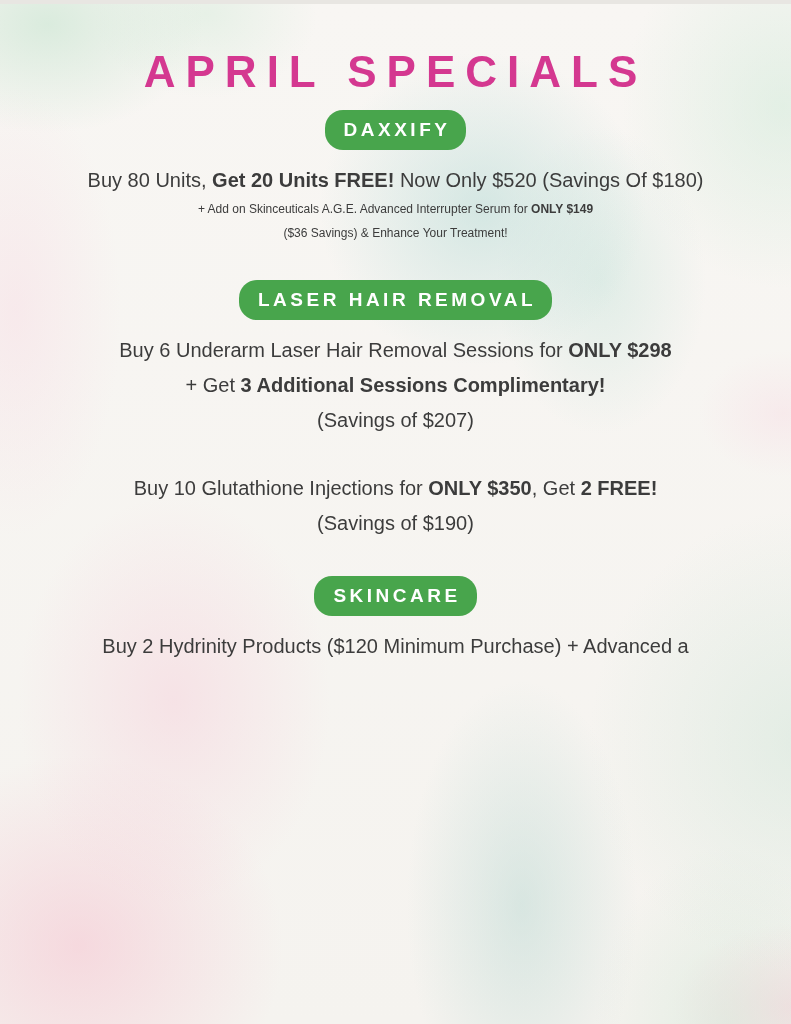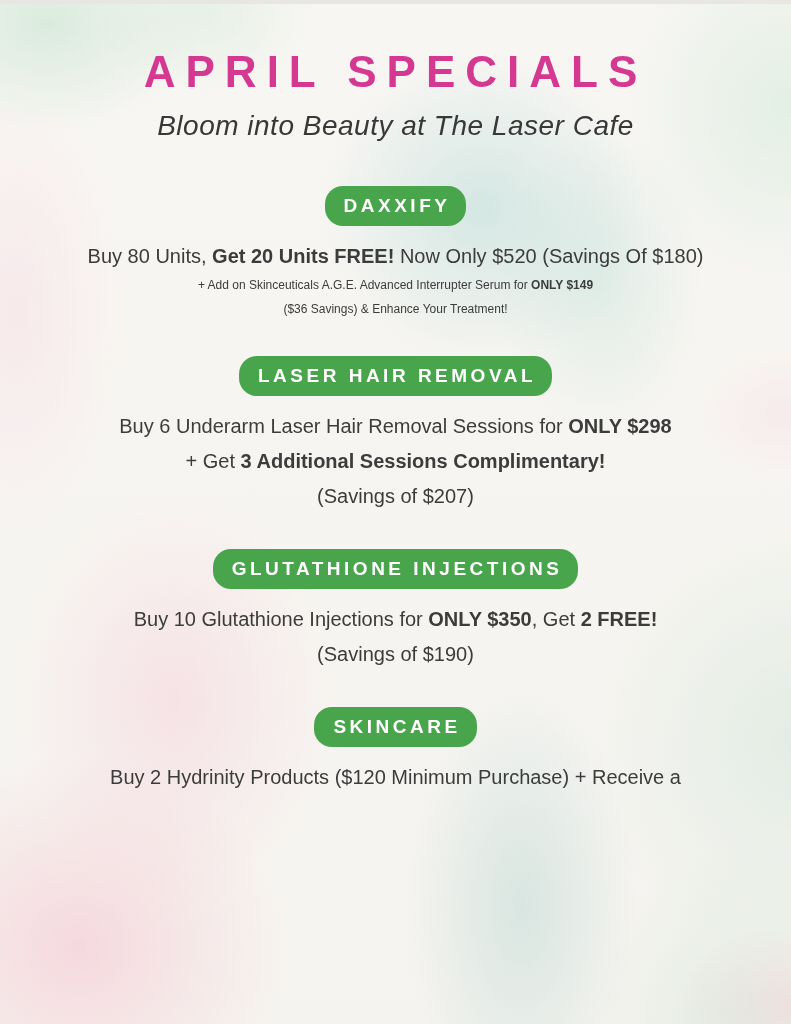--- a/index.html
+++ b/index.html
@@ -52,42 +52,40 @@
   .seg.bold   { font-weight:700;text-align:right; }
   .seg.italic { }
 </style>
 </head>
 <body>
 
 <div class="page">
   <div class="content">
 
     <h1 class="title">APRIL SPECIALS</h1>
-    <h2 class="subtitle">Bloom into Beauty at The Laser Cafe</h2>
 
     <section class="promo">
       <div class="badge">DAXXIFY</div>
       <p class="line lg"><span class="seg">Buy 80 Units, </span><span class="seg bold">Get 20 Units FREE!</span><span class="seg"> Now Only $520 </span><span class="seg italic">(Savings Of $180)</span></p>
       <p class="line sm"><span class="seg">+ Add on Skinceuticals A.G.E. Advanced Interrupter Serum for </span><span class="seg bold">ONLY $149</span></p>
       <p class="line sm"><span class="seg italic">($36 Savings)</span><span class="seg"> &amp; Enhance Your Treatment!</span></p>
     </section>
 
     <section class="promo">
       <div class="badge">LASER HAIR REMOVAL</div>
       <p class="line lg"><span class="seg">Buy 6 Underarm Laser Hair Removal Sessions for </span><span class="seg bold">ONLY $298</span></p>
       <p class="line lg"><span class="seg">+ Get </span><span class="seg bold">3 Additional Sessions Complimentary!</span></p>
       <p class="line lg"><span class="seg italic">(Savings of $207)</span></p>
     </section>
 
 
     <section class="promo">
-      <div class="badge">GLUTATHIONE INJECTIONS</div>
       <p class="line lg"><span class="seg">Buy 10 Glutathione Injections for </span><span class="seg bold">ONLY $350</span><span class="seg">, Get </span><span class="seg bold">2 FREE!</span></p>
       <p class="line lg"><span class="seg italic">(Savings of $190)</span></p>
     </section>
 
     <section class="promo">
       <div class="badge">SKINCARE</div>
-      <p class="line lg"><span class="seg">Buy 2 Hydrinity Products </span><span class="seg italic">($120 Minimum Purchase)</span><span class="seg"> + Receive a</span></p>
+      <p class="line lg"><span class="seg">Buy 2 Hydrinity Products </span><span class="seg italic">($120 Minimum Purchase)</span><span class="seg"> + Advanced a</span></p>
     </section>
 
   </div>
 </div>
 
 </body></html>

